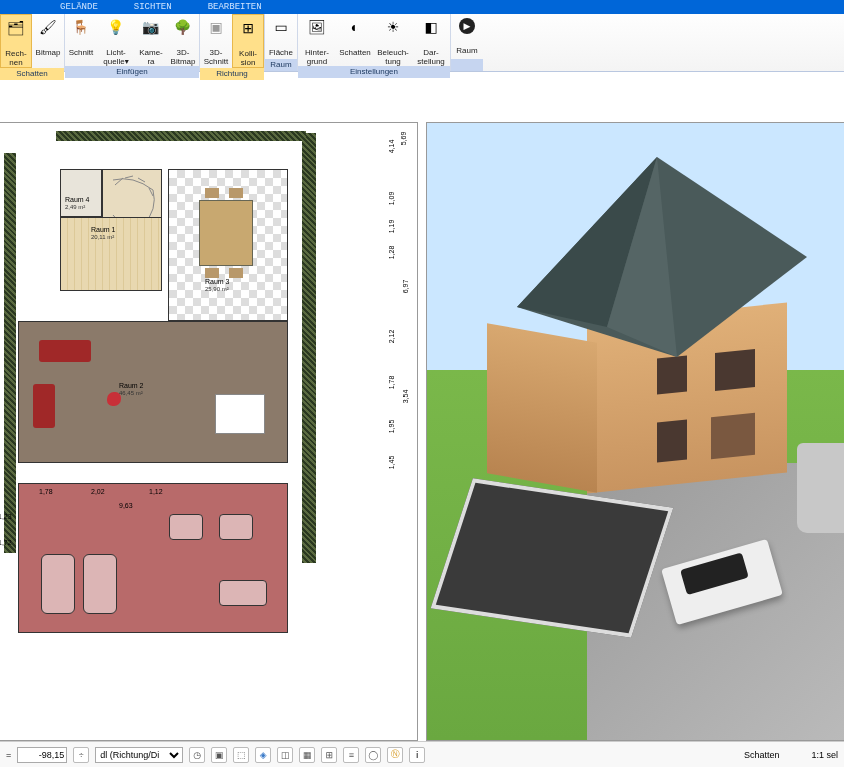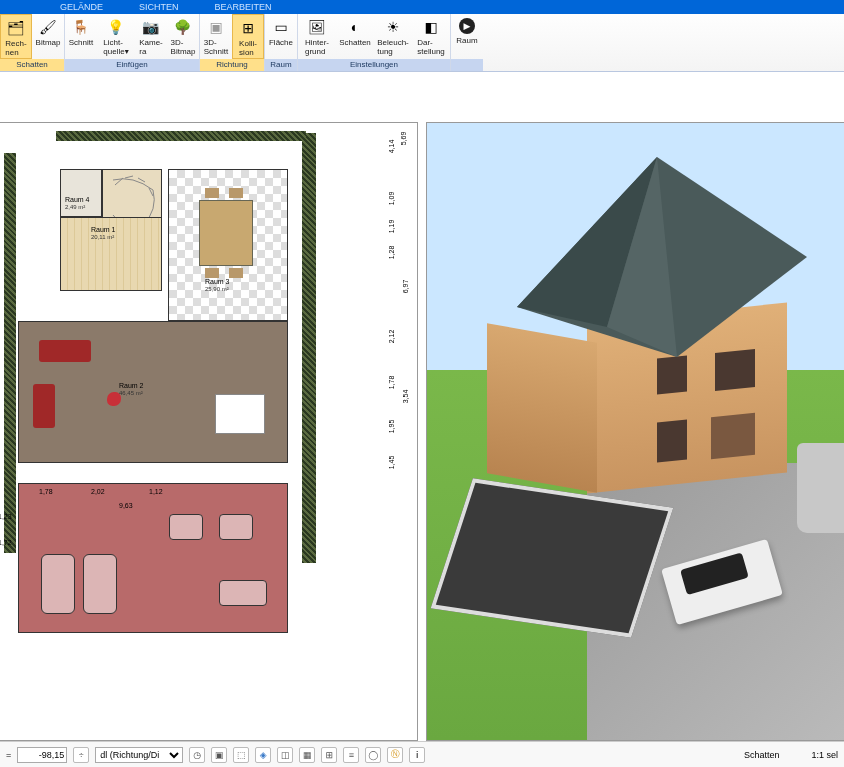--- a/index.html
+++ b/index.html
@@ -1,29 +1,29 @@
 <!DOCTYPE html>
 <html><head>
 <meta charset="utf-8">
 <style>
 * { box-sizing: border-box; margin: 0; padding: 0; }
 body { font-family: "Segoe UI", Tahoma, sans-serif; font-size: 10px; width: 844px; height: 767px; background: #fff; overflow: hidden; position: relative; }
 
 
 .tabstrip { height: 14px; background: #0066d8; display: flex; align-items: center; padding-left: 60px; gap: 36px; color: #cde4ff; font-size: 9px; }
-.tabstrip .tab { cursor: pointer; }
+.tabstrip .tab { cursor: pointer; font-family: Liberation Mono, monospace; }
 
 
 .ribbon { height: 58px; background: linear-gradient(#fefefe,#f4f4f4); border-bottom: 1px solid #b9c7e0; display: flex; }
 .rgroup { display: flex; flex-direction: column; border-right: 1px solid #cfd8e9; }
 .rgroup .btns { flex: 1; display: flex; }
 .rbtn { width: 32px; display: flex; flex-direction: column; align-items: center; padding-top: 4px; cursor: pointer; }
 .rbtn.wide { width: 38px; }
 .rbtn .ic { width: 18px; height: 18px; display: flex; align-items: center; justify-content: center; font-size: 14px; }
-.rbtn .lbl { font-size: 8px; line-height: 9px; color: #222; margin-top: 2px; }
+.rbtn .lbl { font-size: 8px; line-height: 9px; text-align: center; color: #222; margin-top: 12px; }
 .rbtn.sel { background: #ffe08a; border: 1px solid #e8b84c; }
 .rgroup .cap { height: 12px; background: #c6d5f0; color: #1a365d; font-size: 8px; text-align: center; line-height: 12px; }
 .rgroup.selgrp .cap { background: #ffe08a; }
 .ribbon .spacer { flex:1; }
 
 
 .work { position: absolute; top: 72px; left: 0; right: 0; bottom: 26px; display: flex; gap: 8px; padding-top: 50px; }
 .pane { flex:1; position: relative; border: 1px solid #999; background: #fff; }
 .pane.right { background: linear-gradient(#cbe7ff 0%, #cbe7ff 40%, #7ab84a 40%, #6aa840 100%); margin-right: 0; border-right: none; }
 .pane.left { border-left: none; overflow: hidden; }

